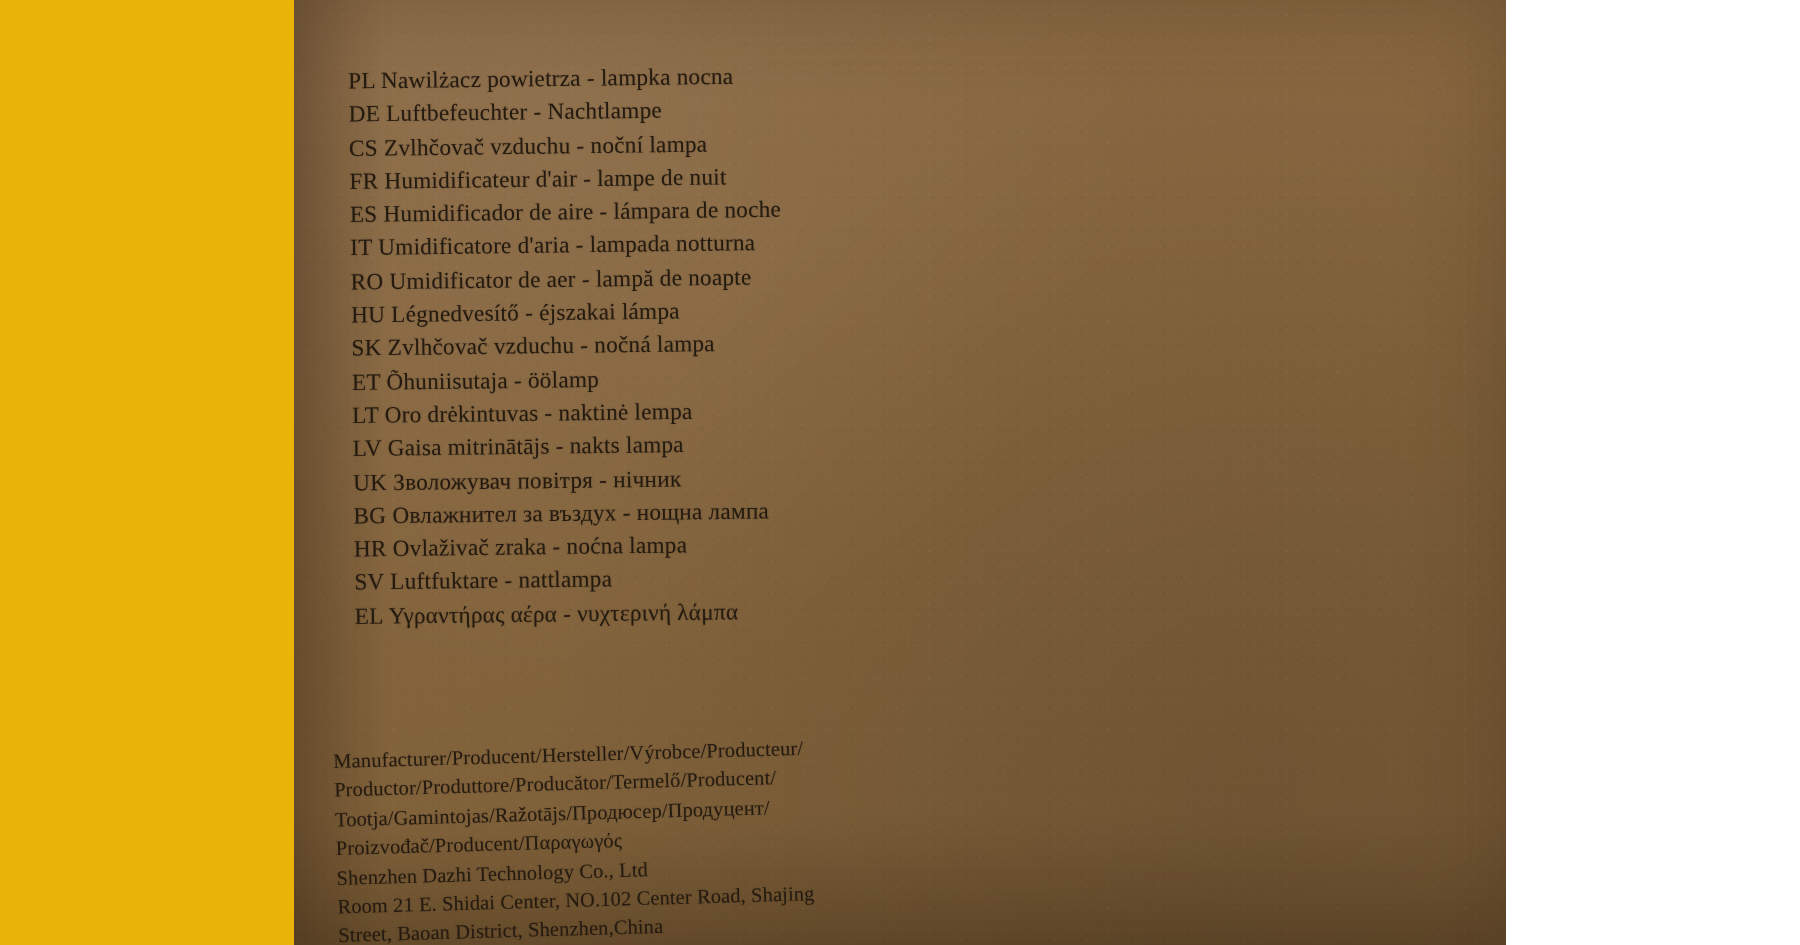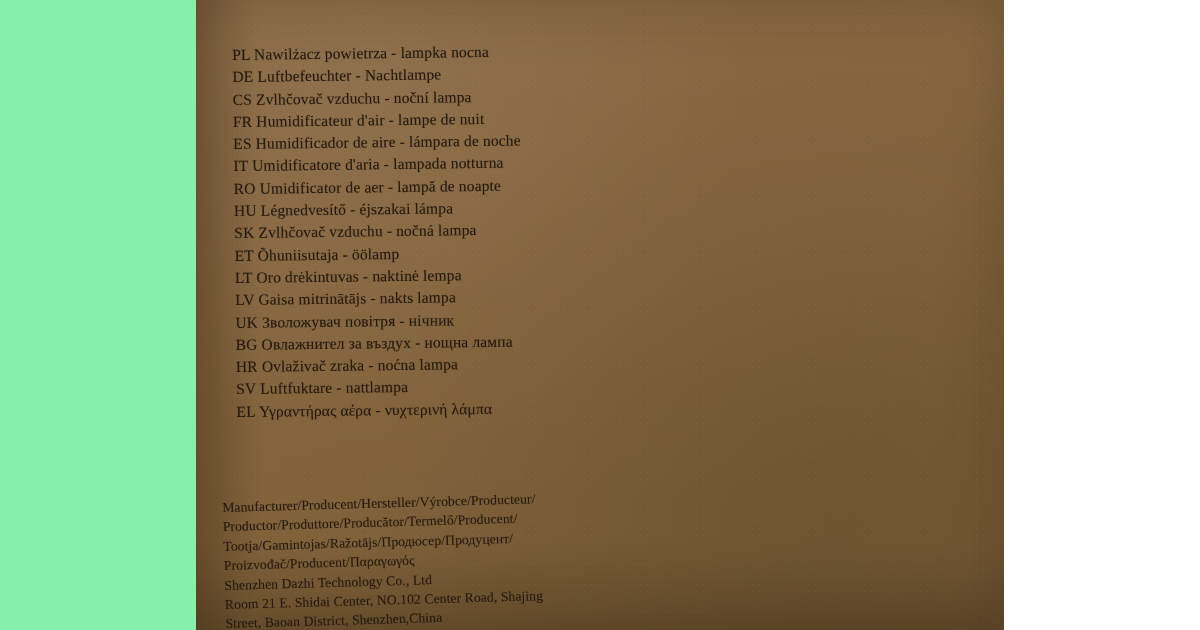--- a/index.html
+++ b/index.html
@@ -7,21 +7,21 @@
     padding: 0;
     width: 1200px;
     height: 630px;
     background: #ffffff;
     overflow: hidden;
   }
   .stage {
     position: relative;
     width: 962px;
     height: 630px;
-    background: #86efac;
+    background: #eab308;
   }
   
   .page {
     position: absolute;
     left: 196px;
     top: 0px;
     width: 808px;
     height: 630px;
     background:
       radial-gradient(circle at 22% 12%, rgba(255,255,255,0.055), rgba(0,0,0,0) 46%),

